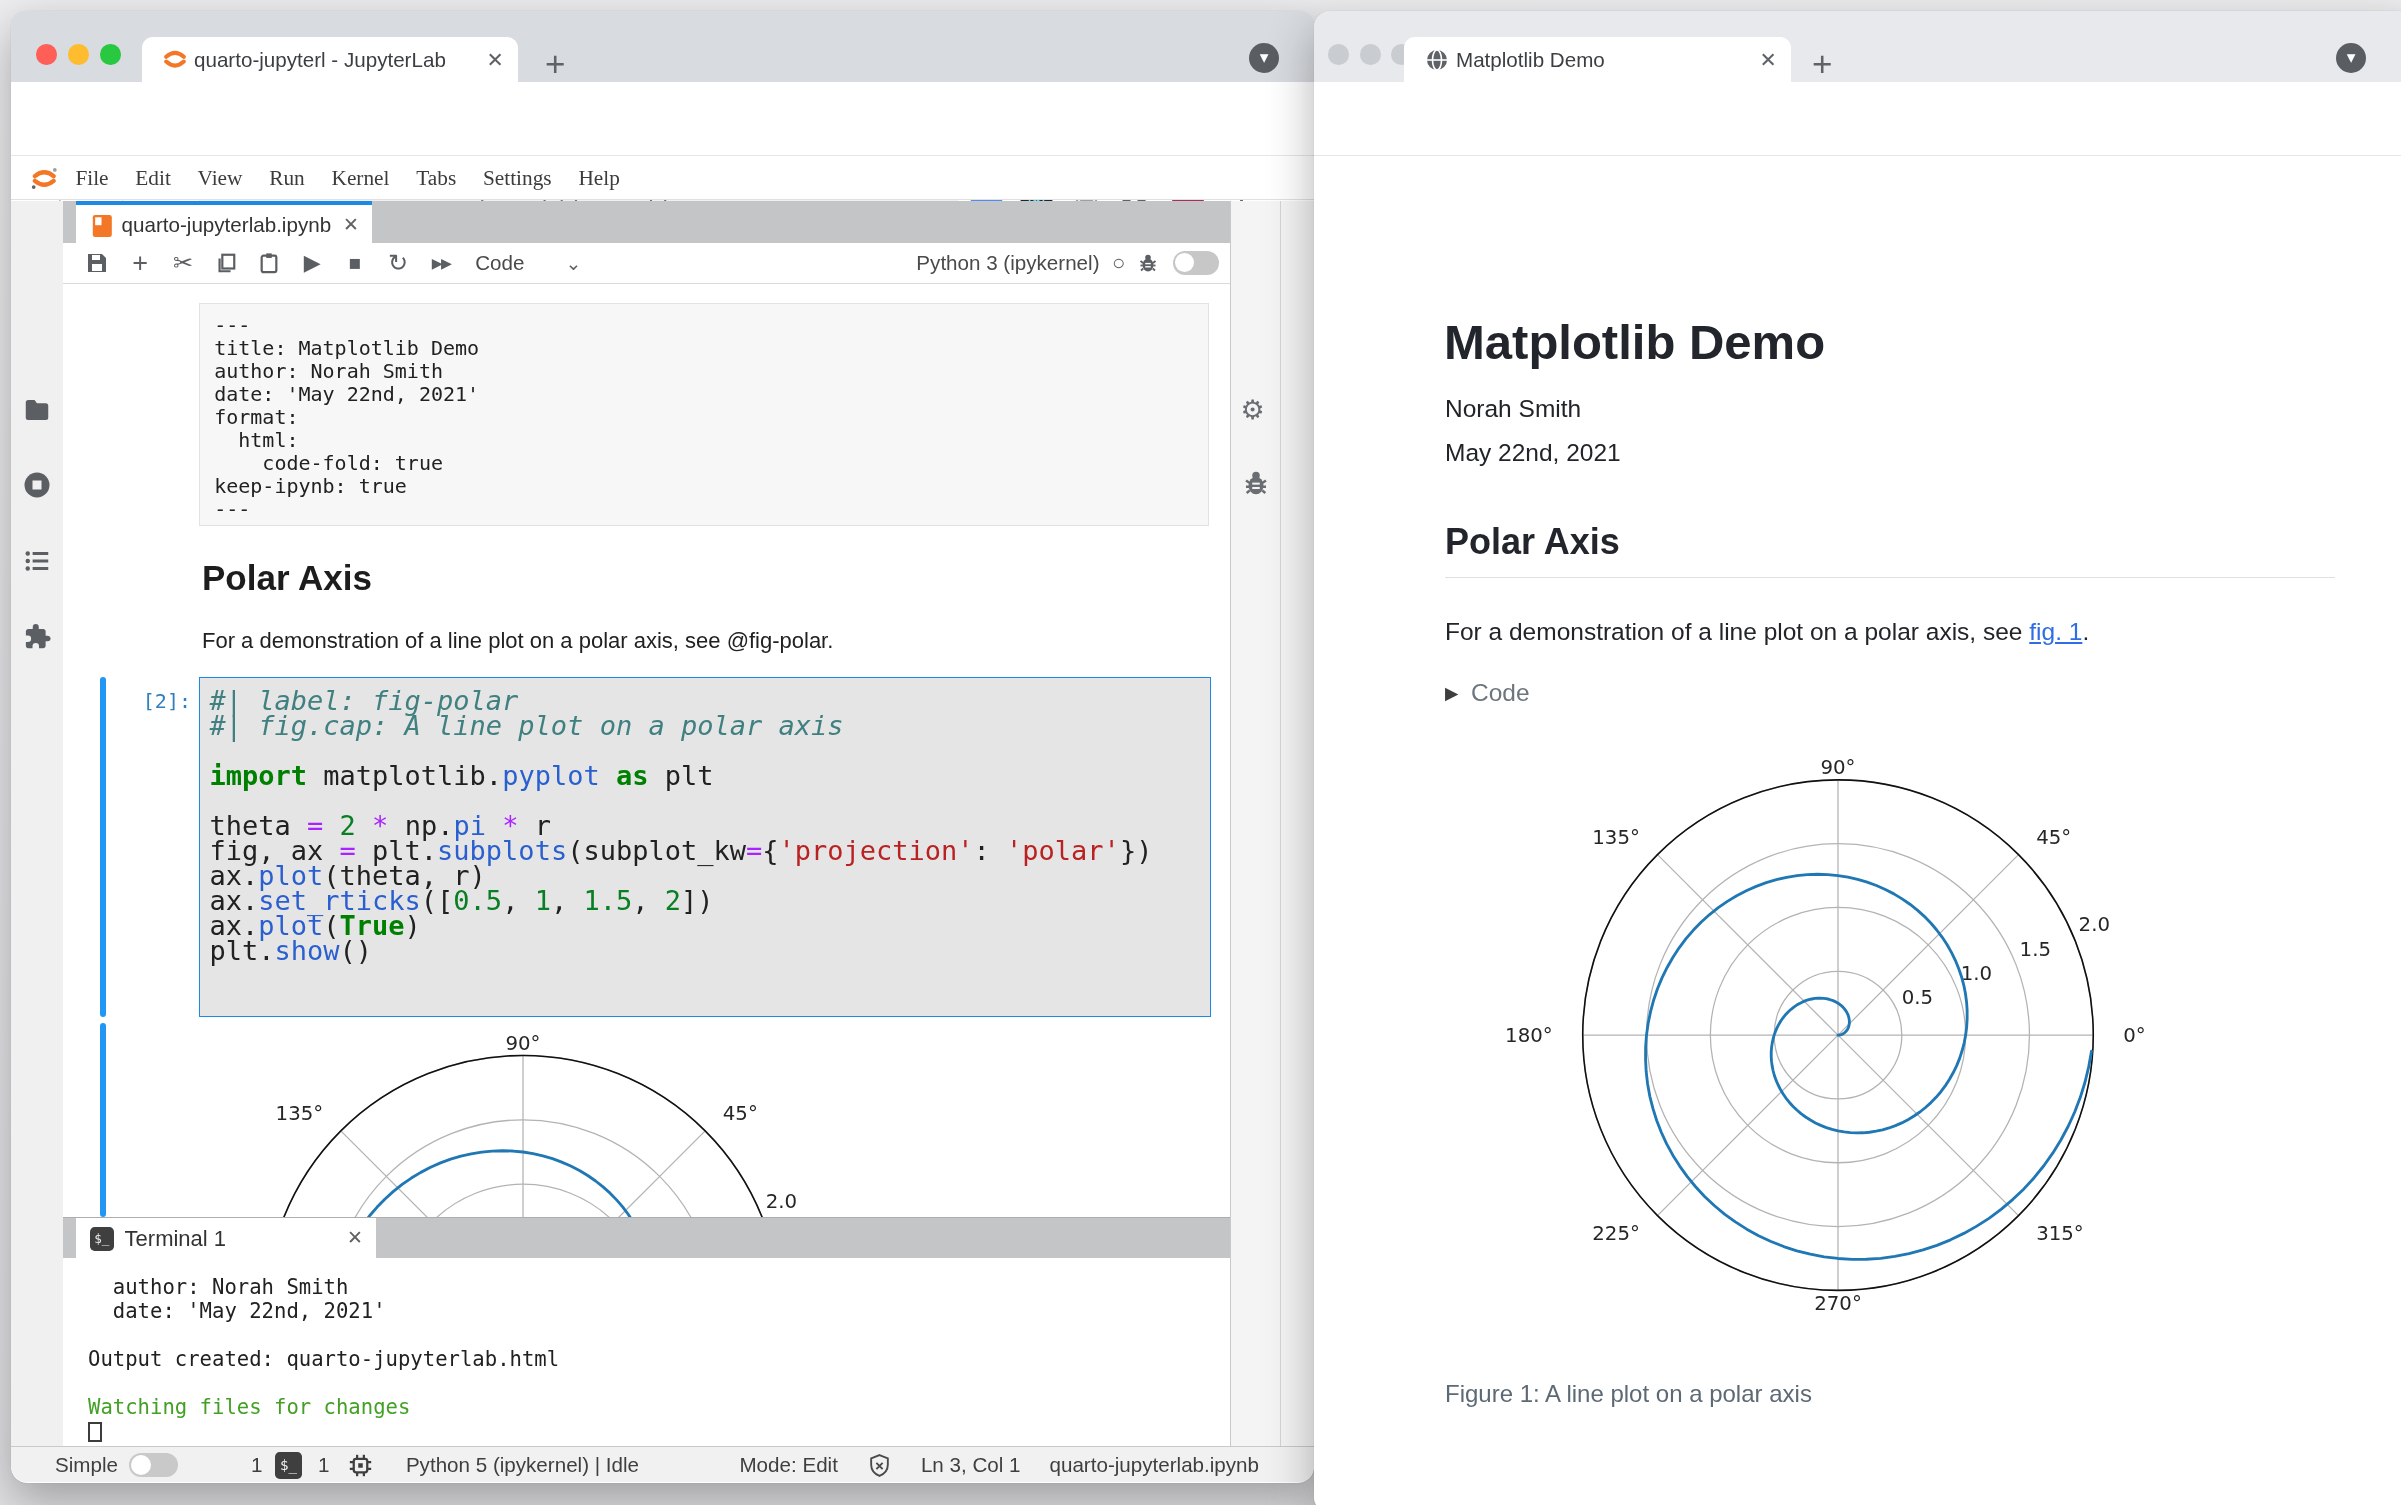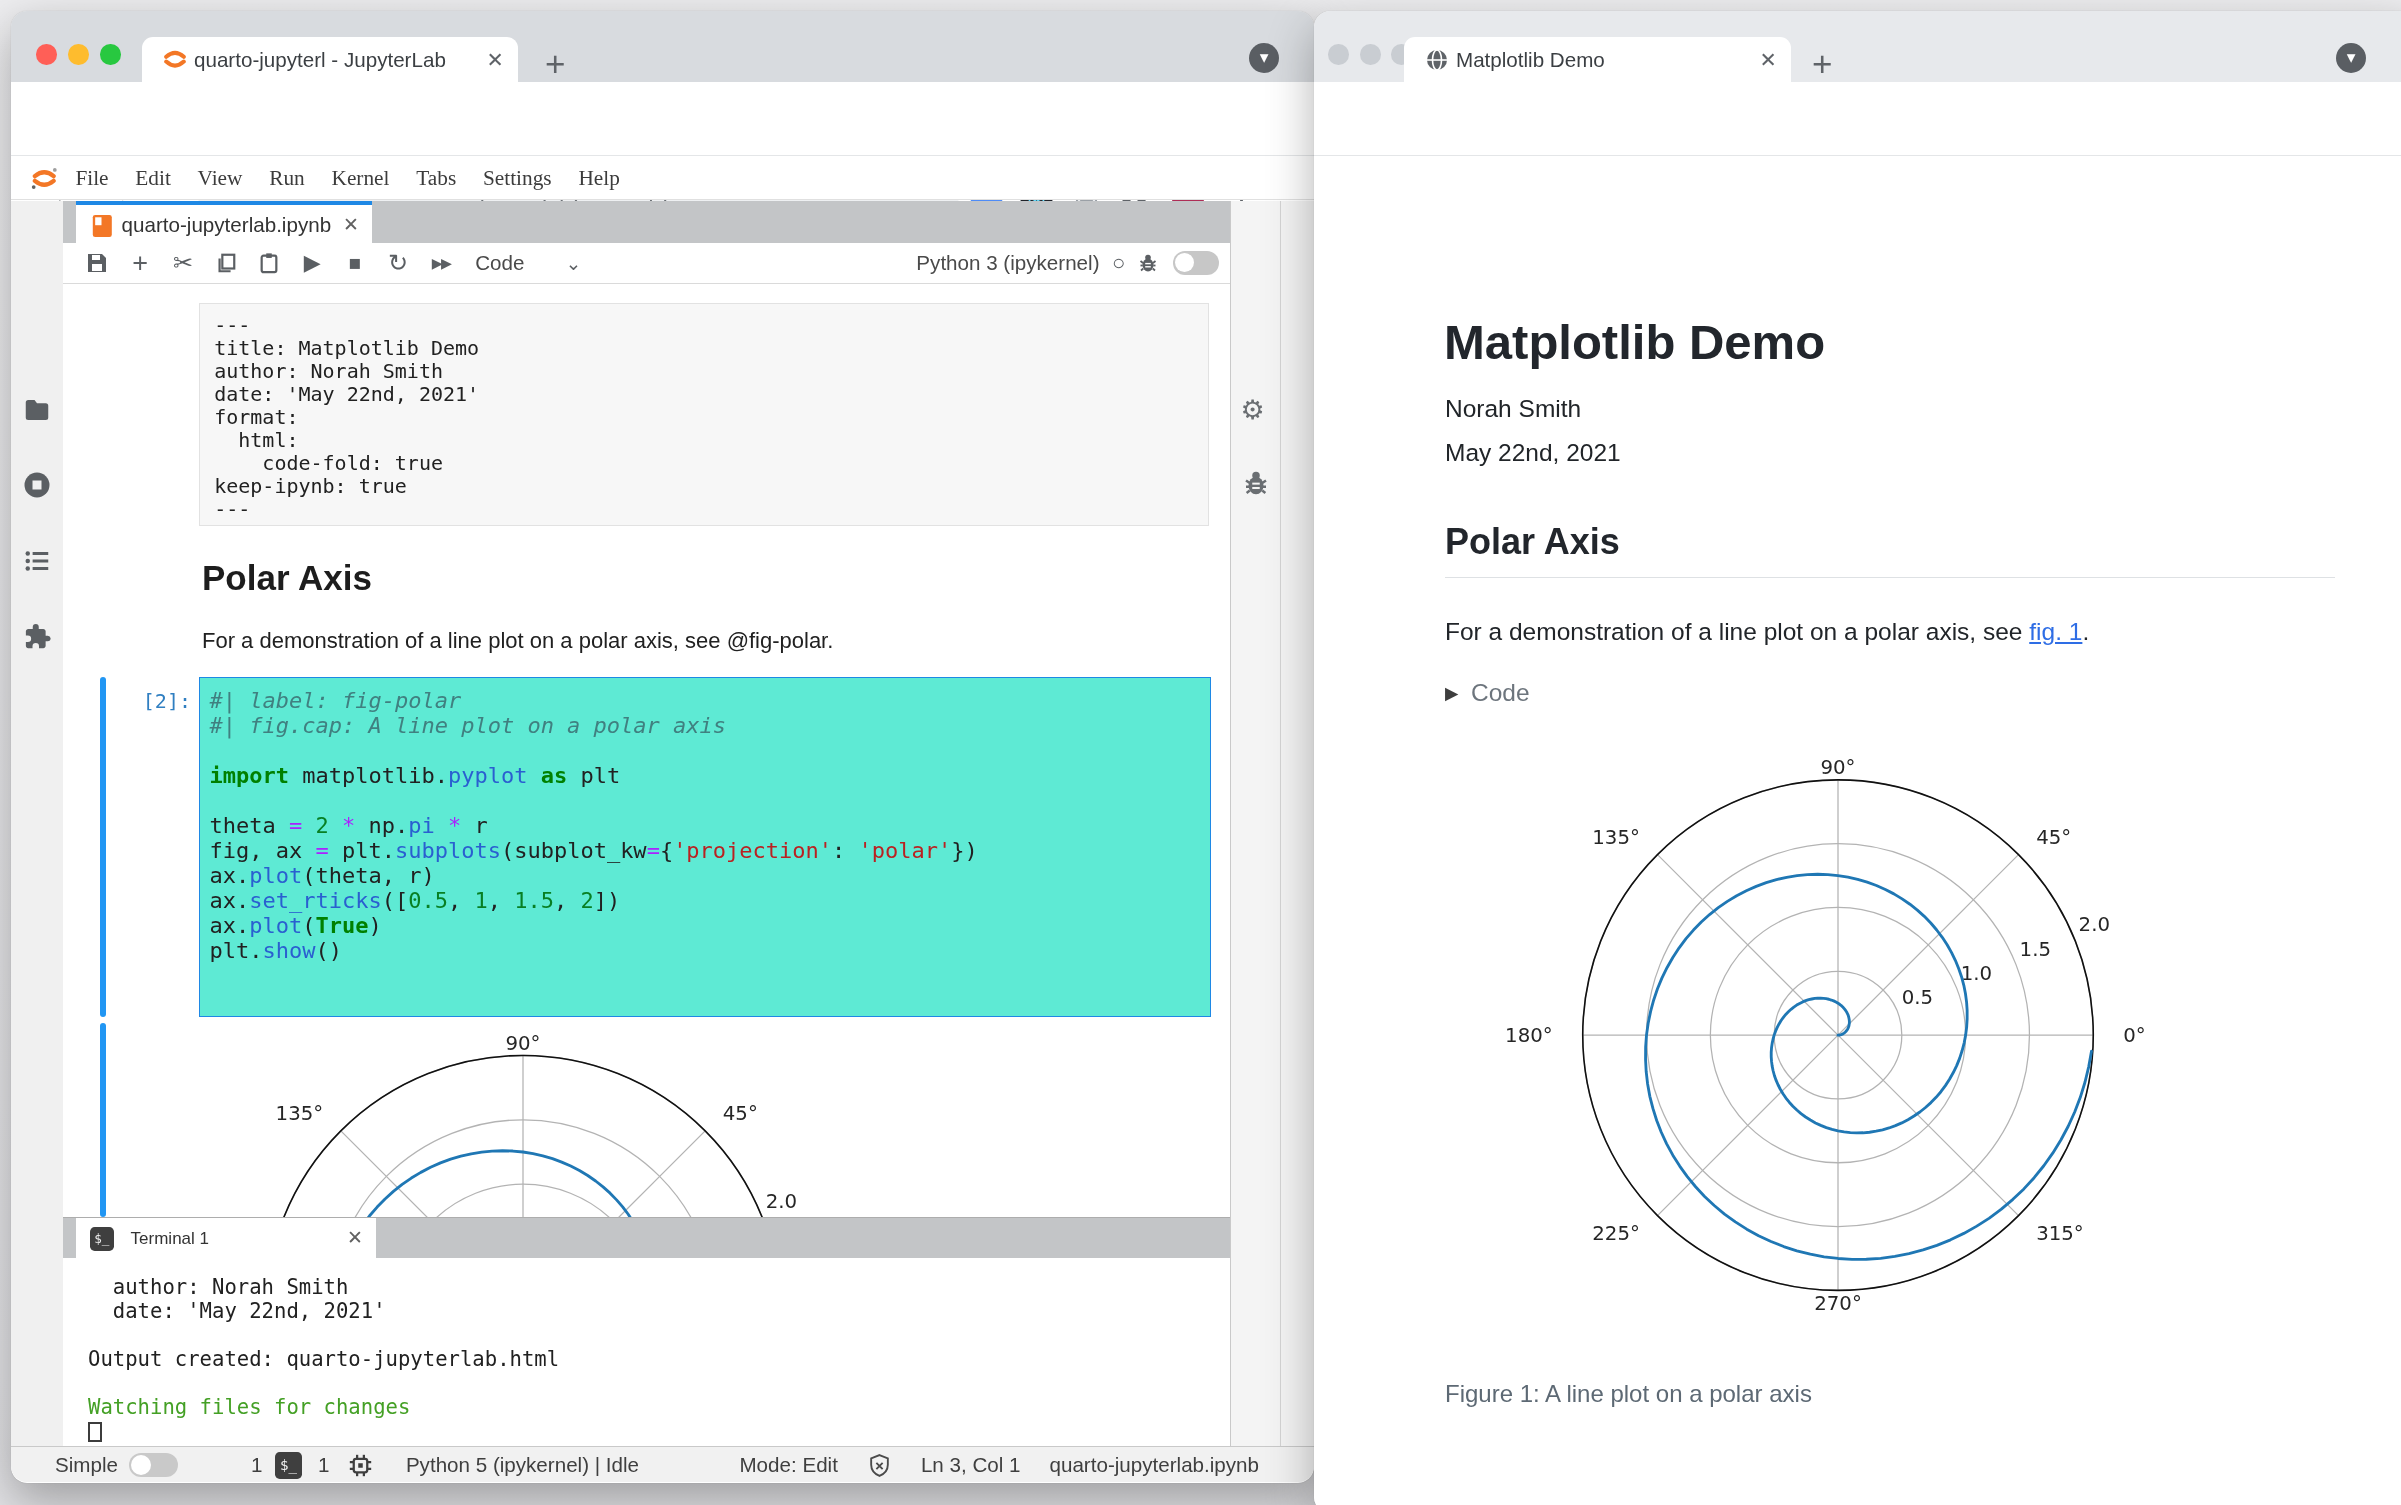--- a/index.html
+++ b/index.html
@@ -59,36 +59,36 @@
   .kcircle { font-size:22px; color:#5b5f63; margin-right:11px; line-height:24px; }
   .tb-toggle { width:46px; height:24px; border-radius:12px; background:#c7c7c7; position:relative; margin-left:12.6px; }
   .tb-toggle .knob { position:absolute; left:2.4px; top:2.4px; width:19px; height:19px; border-radius:50%; background:#fff; }
 
   .nbcontent { position:absolute; left:52px; top:273px; right:84px; bottom:266px; background:#fff; overflow:hidden; }
 
   .yamlbox { position:absolute; left:188px; top:292px; width:1010px; height:223px; background:#f7f7f7; border:0.8px solid #e2e2e2; padding:9.5px 14.2px; font-family:"DejaVu Sans Mono", monospace; font-size:20px; line-height:23px; color:#2b2b2b; }
   .mdh { position:absolute; left:191px; top:547px; font-size:35px; font-weight:700; color:#1d1d1d; }
   .mdp { position:absolute; left:191px; top:617px; font-size:22px; color:#212121; }
   .prompt { position:absolute; left:87px; top:678px; width:93px; text-align:right; font-family:"DejaVu Sans Mono", monospace; font-size:20px; color:#307fc1; }
-  .codebox { position:absolute; left:188px; top:666px; width:1012px; height:340px; border:1.6px solid #1e88e5; background:#5eead4; padding:9.5px 8px 9.5px 9.5px; font-family:"DejaVu Sans Mono", monospace; font-size:22px; line-height:25px; color:#212121; }
+  .codebox { position:absolute; left:188px; top:666px; width:1012px; height:340px; border:1.6px solid #1e88e5; background:#e5e5e5; padding:9.5px 8px 9.5px 9.5px; font-family:"DejaVu Sans Mono", monospace; font-size:27px; line-height:25px; color:#212121; }
   .collapser { position:absolute; left:89px; width:5.5px; background:#2196f3; border-radius:3.2px; }
   .cline { white-space:pre; }
   .tok-c { color:#408080; font-style:italic; }
   .tok-k { color:#008000; font-weight:bold; }
   .tok-o { color:#aa22ff; }
   .tok-n { color:#087f23; }
   .tok-s { color:#ba2121; }
   .tok-p { color:#2a5fd0; }
   .tok-t { color:#212121; }
   .tok-g { color:#44a025; }
   .chartclip { position:absolute; left:188px; top:1012px; width:672px; height:194px; overflow:hidden; }
 
   .termtabbar { position:absolute; left:52px; top:1206px; right:84px; height:41px; background:#c3c5c7; border-top:0.8px solid #adadad; }
   .termtab { position:absolute; left:12.6px; top:0; width:300px; height:41px; background:#fff; }
-  .termtab .lbl { position:absolute; left:55px; top:0; line-height:41px; font-size:17px; color:#333; }
+  .termtab .lbl { position:absolute; left:49px; top:0; line-height:41px; font-size:22px; color:#333; }
   .termbadge { border-radius:4.7px; background:#3f3f3f; color:#efefef; font-family:"DejaVu Sans Mono", monospace; text-align:center; }
   .termtab .termbadge { position:absolute; left:14.2px; top:8.7px; width:24px; height:24px; font-size:12.6px; line-height:24px; }
   .termbody { position:absolute; left:52px; top:1247px; right:84px; height:188px; background:#fff; padding:17.4px 0 0 25px; font-family:"DejaVu Sans Mono", monospace; font-size:20.6px; line-height:24px; color:#2b2b2b; }
   .cursorbox { width:14.2px; height:20.6px; border:2.4px solid #3c3c3c; margin-top:2.4px; }
 
   .statusbar { position:absolute; left:0; top:1435px; width:100%; height:36px; background:#f1f1f1; border-top:0.8px solid #c9c9c9; border-radius:0 0 16px 16px; font-size:20.6px; color:#3f3f3f; }
   .sb-left { position:absolute; left:44px; top:0; height:36px; display:flex; align-items:center; }
   .sb-right { position:absolute; right:55px; top:0; height:36px; display:flex; align-items:center; gap:29px; }
   .sb-toggle { width:49px; height:24px; border-radius:12px; background:#c9c9c9; position:relative; margin-left:11px; }
   .sb-toggle .knob { position:absolute; left:1.6px; top:1.6px; width:20.6px; height:20.6px; border-radius:50%; background:#fff; }

